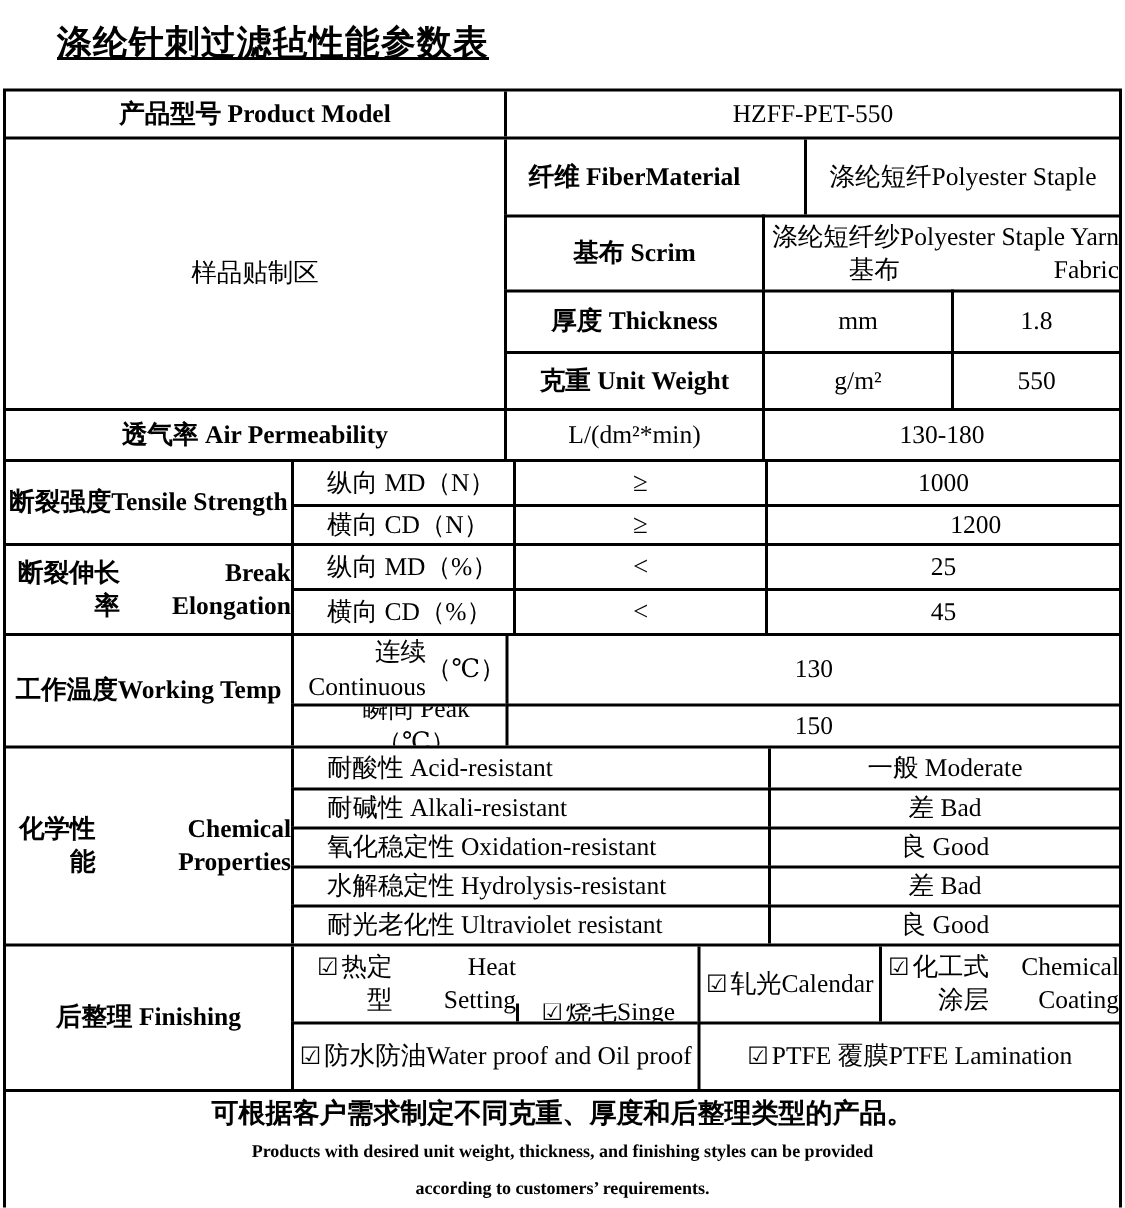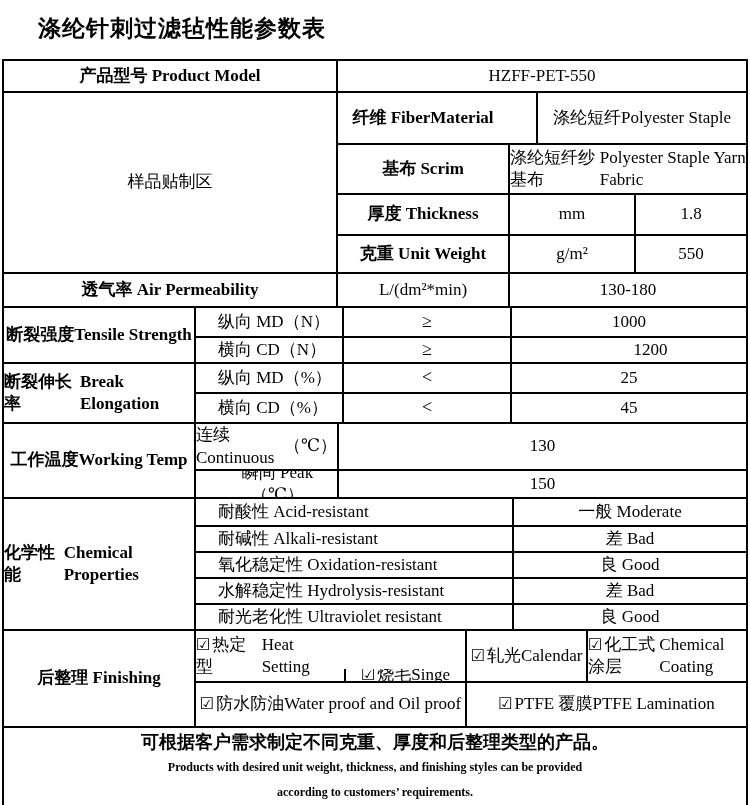--- a/index.html
+++ b/index.html
@@ -4,38 +4,39 @@
 <style>
   html,body { margin:0; padding:0; background:#fff; }
   body {
     width:750px; height:805px; overflow:hidden;
     font-family:"Liberation Serif","DejaVu Serif",serif;
     color:#000; font-size:17px;
   }
   .page-title {
     margin:13px 0 0 38px; font-size:23px; font-weight:bold;
     letter-spacing:1px;
+    text-decoration:underline;
   }
   .tbl {
     margin:15px 0 0 2px; width:746px; box-sizing:border-box;
     border:2px solid #000; background:#fff;
   }
   .sec { display:grid; }
   .sec + .sec { border-top:2px solid #000; }
   .sec1  { grid-template-columns:332px 410px; grid-template-rows:30px; }
   .sec2  { grid-template-columns:332px 172px 126px 112px; grid-template-rows:50px 50px 41px 38px; }
   .sec3  { grid-template-columns:332px 172px 238px; grid-template-rows:32px; }
   .sec4a { grid-template-columns:190px 148px 168px 236px; grid-template-rows:28px 26px; }
   .sec4b { grid-template-columns:190px 148px 168px 236px; grid-template-rows:28px 30px; }
   .sec5  { grid-template-columns:190px 143px 409px; grid-template-rows:45px 28px; }
   .sec6  { grid-template-columns:190px 318px 234px; grid-template-rows:repeat(5,26px); }
   .sec7  { grid-template-columns:190px 150px 121px 121px 160px; grid-template-rows:50px 45px; }
   .sec8  { display:flex; flex-direction:column; justify-content:center; align-items:center;
            height:78px; text-align:center; }
-  .c { display:flex; align-items:center; justify-content:center; text-align:left;
+  .c { display:flex; align-items:center; justify-content:center; text-align:right;
        line-height:1.3; box-sizing:border-box; overflow:hidden; }
   .col { }
   .left { justify-content:flex-start; text-align:center; padding-left:22px; }
   .b { font-weight:bold; }
   .bl { border-left:2px solid #000; }
   .bt { border-top:2px solid #000; }
   .cmp { font-size:18px; }
   .note-zh { font-weight:bold; font-size:18px; line-height:26px; }
   .note-en { font-weight:bold; font-size:12px; line-height:25px; }
   .chk { margin-right:2px; font-family:"DejaVu Sans",sans-serif; font-size:16px; }

